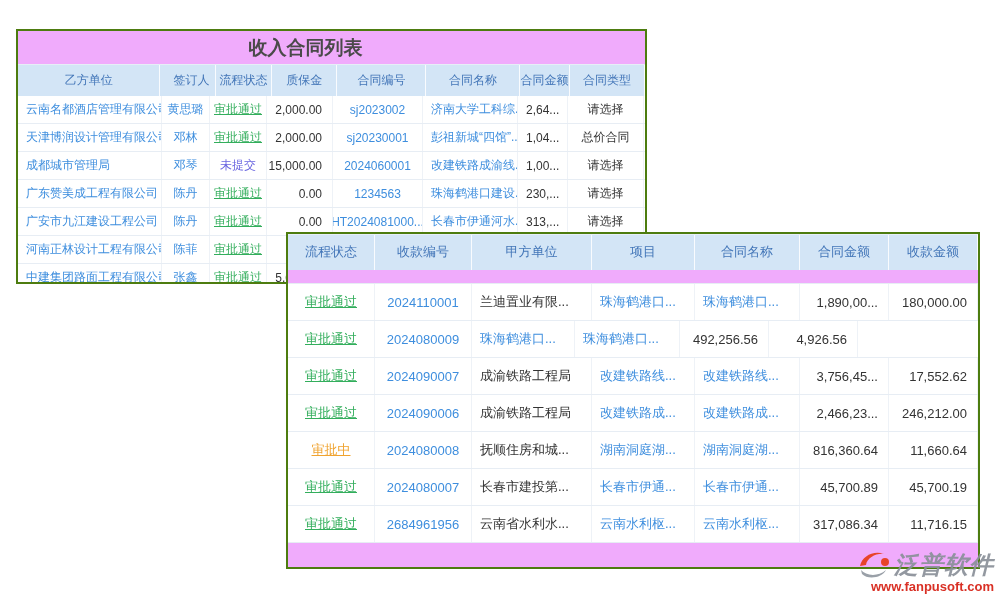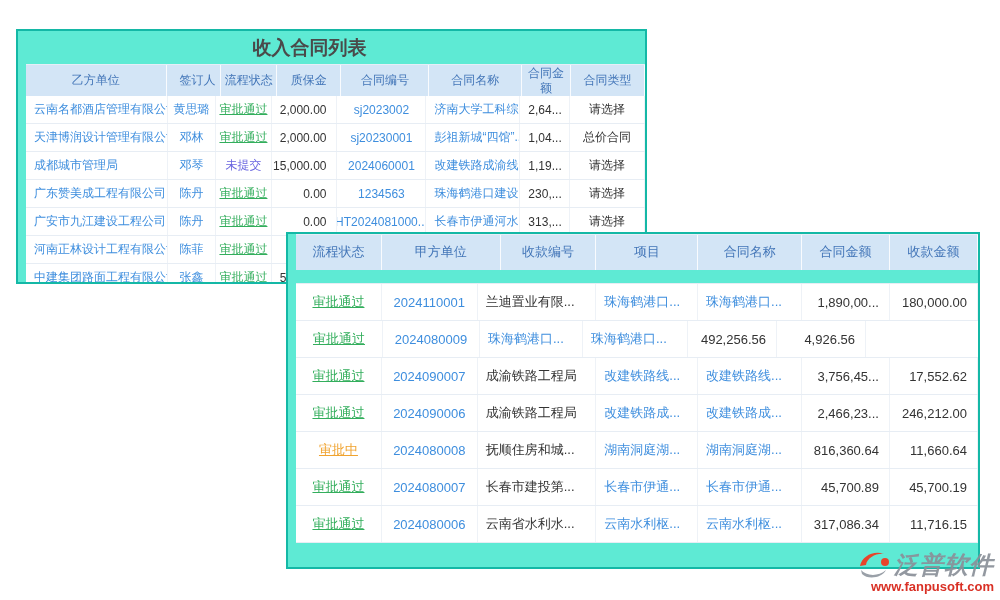--- a/index.html
+++ b/index.html
@@ -2,22 +2,22 @@
 <html><head>
 <meta charset="utf-8">
 <style>
   html,body{margin:0;padding:0;}
   body{
     width:1000px;height:600px;position:relative;overflow:hidden;
     background:#ffffff;
     font-family:"Liberation Sans","DejaVu Sans",sans-serif;
   }
   .window{
-    position:absolute;background:#5eead4;border:2px solid #14b8a6;
-    box-sizing:border-box;overflow:hidden;padding-left:8px;
+    position:absolute;background:#f0abfc;border:2px solid #4d7c0f;
+    box-sizing:border-box;overflow:hidden;
   }
   #income-window{left:16px;top:29px;width:631px;height:255px;z-index:1;}
   #receipt-window{left:286px;top:232px;width:694px;height:337px;z-index:2;}
   .win-title{
     font-weight:bold;color:#4a4a4a;text-align:center;
     display:flex;align-items:center;justify-content:center;
   }
   #income-window .win-title{height:33px;font-size:19px;padding-right:52px;}
   #receipt-window .win-title{height:38px;font-size:21px;padding-right:72px;}
   .t-header{display:flex;background:#d3e5f6;align-items:stretch;border-top:1px solid #e6eef7;}
@@ -95,21 +95,21 @@
         <div class="c al amount" style="width: 50px;">1,04...</div>
         <div class="c ac" style="width: 76px;">总价合同</div>
       </div>
       <div class="t-row">
         <div class="c al link" style="width: 144px;">成都城市管理局</div>
         <div class="c ac link" style="width: 48px;">邓琴</div>
         <div class="c ac status-purple" style="width: 57px;">未提交</div>
         <div class="c ar amount" style="width: 66px;">15,000.00</div>
         <div class="c ac link" style="width: 90px;">2024060001</div>
         <div class="c al link" style="width: 95px;">改建铁路成渝线...</div>
-        <div class="c al amount" style="width: 50px;">1,19...</div>
+        <div class="c al amount" style="width: 50px;">1,00...</div>
         <div class="c ac" style="width: 76px;">请选择</div>
       </div>
       <div class="t-row">
         <div class="c al link" style="width: 144px;">广东赞美成工程有限公司</div>
         <div class="c ac link" style="width: 48px;">陈丹</div>
         <div class="c ac status-green" style="width: 57px;">审批通过</div>
         <div class="c ar amount" style="width: 66px;">0.00</div>
         <div class="c ac link" style="width: 90px;">1234563</div>
         <div class="c al link" style="width: 95px;">珠海鹤港口建设...</div>
         <div class="c al amount" style="width: 50px;">230,...</div>
@@ -144,22 +144,22 @@
         <div class="c al link" style="width: 95px;"></div>
         <div class="c al amount" style="width: 50px;"></div>
         <div class="c ac" style="width: 76px;"></div>
       </div>
     </div>
 </div>
 
 <div id="receipt-window" class="window">
   <div class="t-header">
       <div class="hc" style="width: 87px;">流程状态</div>
+      <div class="hc" style="width: 97px;">收款编号</div>
       <div class="hc" style="width: 120px;">甲方单位</div>
-      <div class="hc" style="width: 97px;">收款编号</div>
       <div class="hc" style="width: 103px;">项目</div>
       <div class="hc" style="width: 105px;">合同名称</div>
       <div class="hc" style="width: 89px;">合同金额</div>
       <div class="hc" style="width: 89px;">收款金额</div>
     </div>
   <div class="spacer-row"></div>
   <div>
       <div class="t-row">
         <div class="c ac status-green" style="width: 87px;">审批通过</div>
         <div class="c ac link" style="width: 97px;">2024110001</div>
@@ -208,21 +208,21 @@
         <div class="c ac status-green" style="width: 87px;">审批通过</div>
         <div class="c ac link" style="width: 97px;">2024080007</div>
         <div class="c al" style="width: 120px;">长春市建投第...</div>
         <div class="c al link" style="width: 103px;">长春市伊通...</div>
         <div class="c al link" style="width: 105px;">长春市伊通...</div>
         <div class="c ar amount" style="width: 89px;">45,700.89</div>
         <div class="c ar amount" style="width: 89px;">45,700.19</div>
       </div>
       <div class="t-row">
         <div class="c ac status-green" style="width: 87px;">审批通过</div>
-        <div class="c ac link" style="width: 97px;">2024080006</div>
+        <div class="c ac link" style="width: 97px;">2684961956</div>
         <div class="c al" style="width: 120px;">云南省水利水...</div>
         <div class="c al link" style="width: 103px;">云南水利枢...</div>
         <div class="c al link" style="width: 105px;">云南水利枢...</div>
         <div class="c ar amount" style="width: 89px;">317,086.34</div>
         <div class="c ar amount" style="width: 89px;">11,716.15</div>
       </div>
     </div>
 </div>
 
 <div id="watermark">

